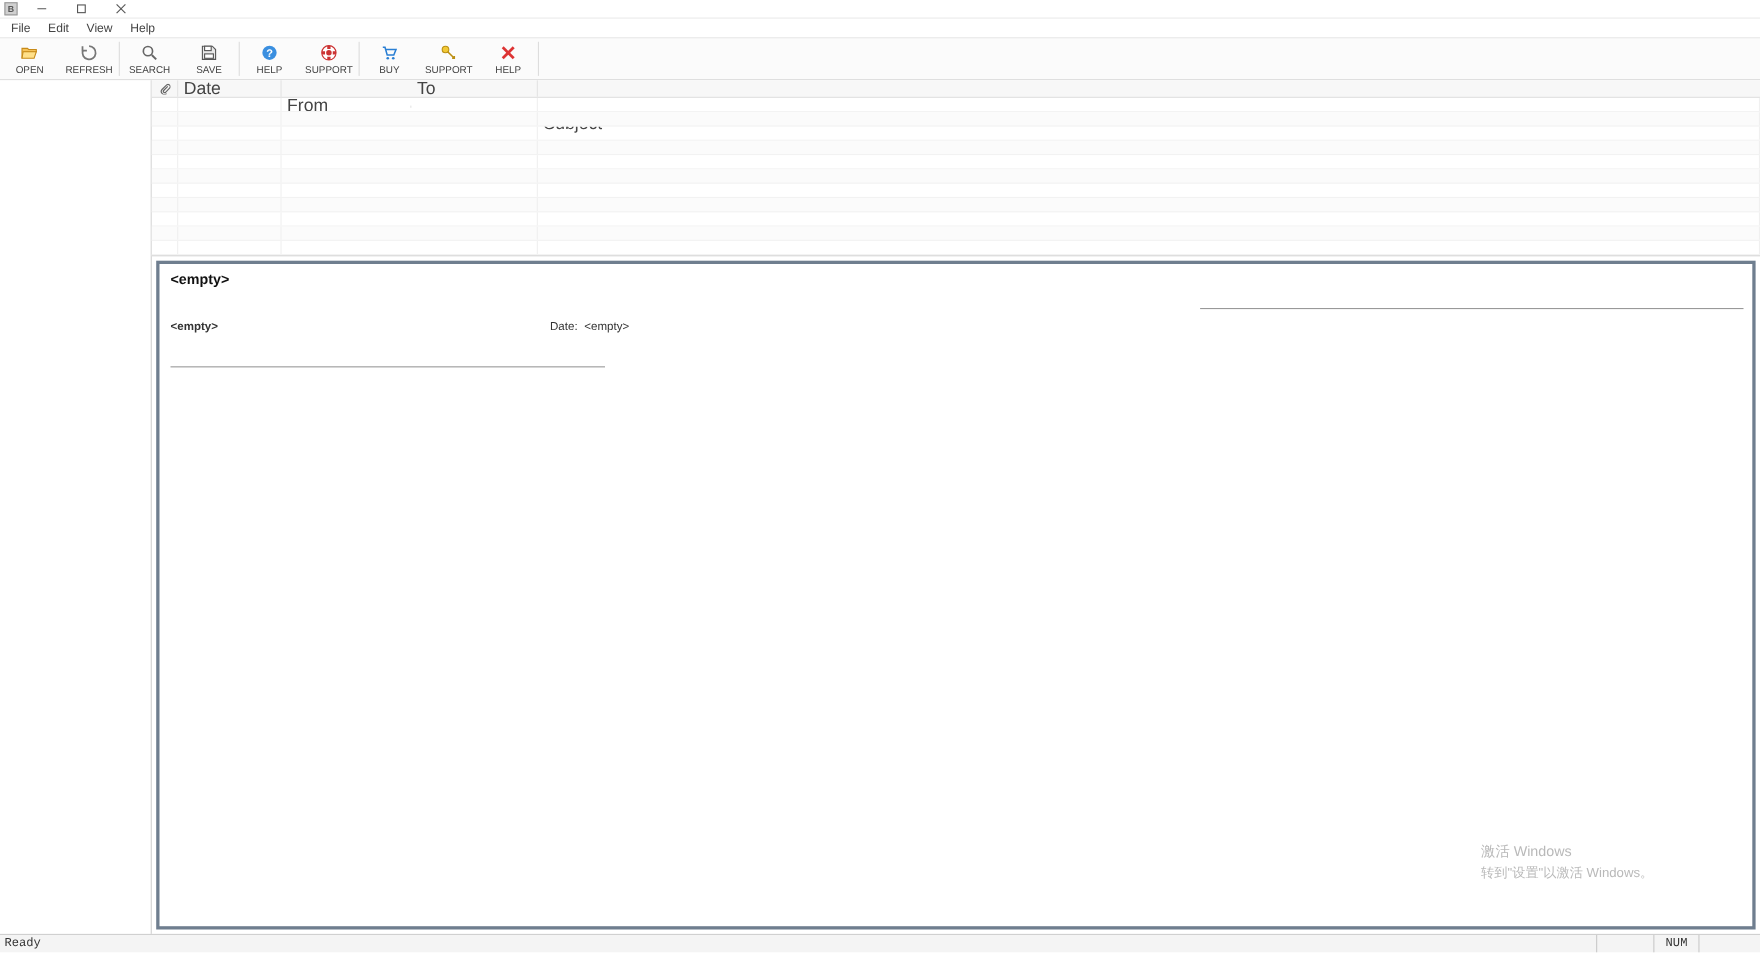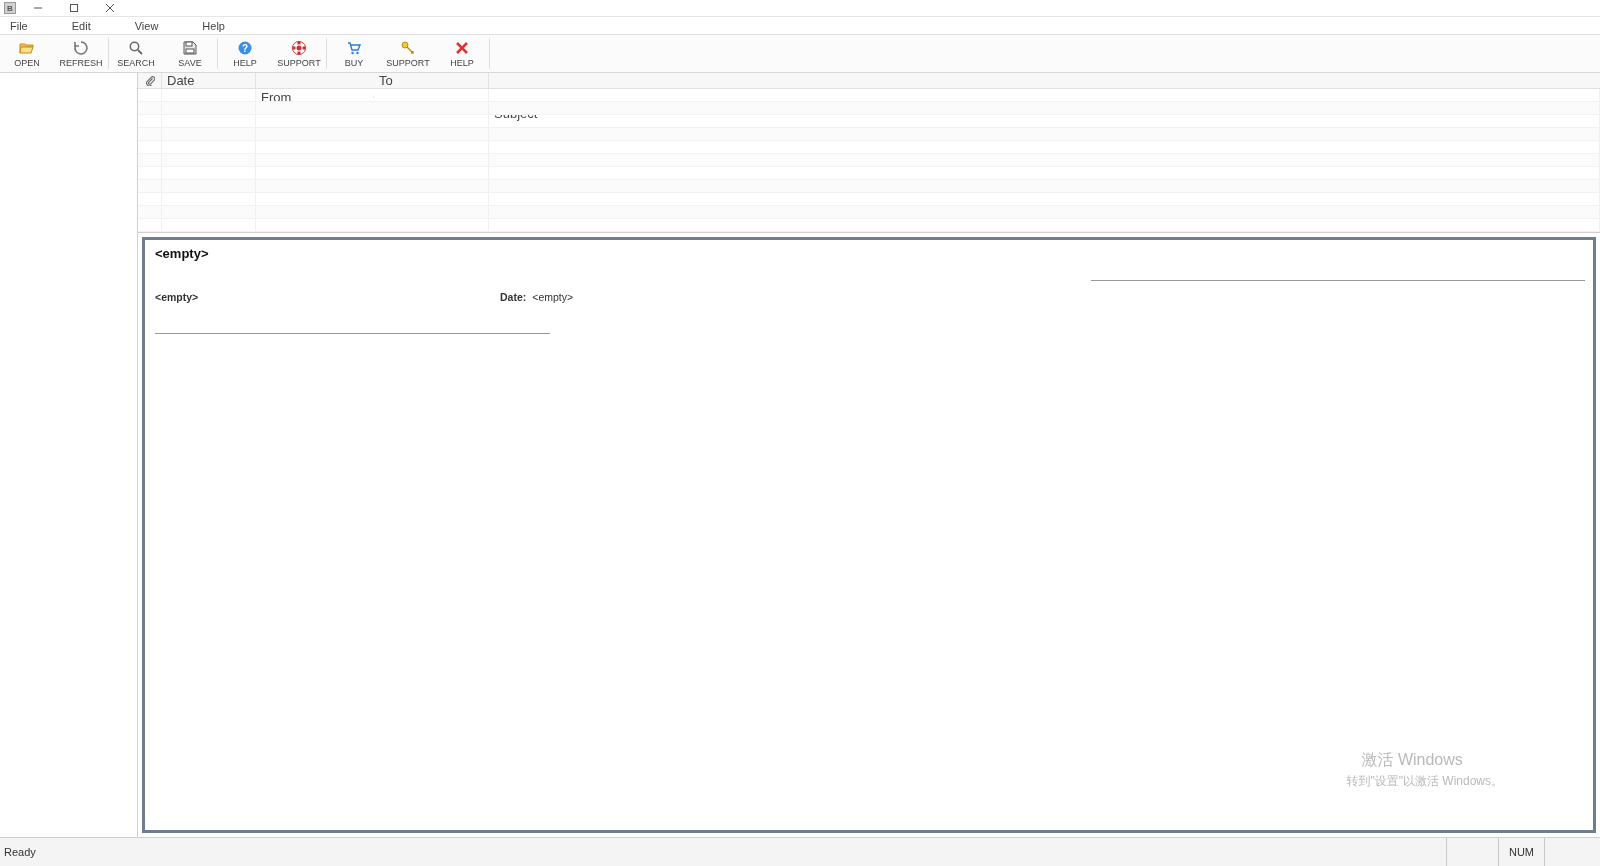--- a/index.html
+++ b/index.html
@@ -47,21 +47,20 @@
     }
     .win-btn svg { width: 10px; height: 10px; stroke: #555; stroke-width: 1; fill: none; }
     
     .menubar {
       height: 18px;
       display: flex;
       align-items: center;
       padding: 0 2px;
       background: #fff;
       border-bottom: 1px solid #e0e0e0;
-      gap: 28px;
     }
     .menu-item {
       padding: 1px 8px;
       color: #444;
       font-size: 11px;
       cursor: default;
     }
     
     .toolbar {
       height: 38px;
@@ -109,21 +108,21 @@
     }
     .grid-header {
       display: flex;
       height: 16px;
       background: #f7f7f7;
       border-bottom: 1px solid #e0e0e0;
     }
     .grid-col {
       border-right: 1px solid #e3e3e3;
       padding: 1px 5px;
-      font-size: 13px;
+      font-size: 16px;
       color: #444;
       display: flex;
       align-items: center;
     }
     .col-attach { width: 24px; justify-content: center; padding:0;}
     .col-date { width: 94px; }
     .col-from { width: 118px; margin-top: 23px; }
     .col-to { width: 115px; }
     .col-subject { width: 311px; margin-top: 39px; }
     .col-rest { flex: 1; border-right: none;}
@@ -161,49 +160,50 @@
       margin-bottom: 2px;
     }
     .preview .meta-row {
       display: flex;
       align-items: baseline;
       font-family: Verdana, Arial, sans-serif;
       font-size: 10.5px;
       margin-bottom: 2px;
     }
     .preview .from-val { font-weight: bold; width: 345px;}
-    .preview .date-lbl { font-weight: bold; margin-right: 6px;}
+    .preview .date-lbl { font-weight: normal; margin-right: 6px;}
     .preview .date-val { color: #333;}
     .preview hr {
       border: none;
       border-top: 1px solid #999;
       margin: 0 0 0 0;
     }
     .preview hr.short { width: 395px; }
     .preview hr.rest { position:absolute; top:40px; left: 946px; right: 8px;}
     .watermark {
       position: absolute;
       right: 90px;
       bottom: 40px;
       text-align: left;
       color: #b9b9b9;
       pointer-events: none;
     }
-    .watermark .wm1 { font-size: 16px; margin-left: 15px; }
+    .watermark .wm1 { font-size: 13px; }
     .watermark .wm2 { font-size: 12px; margin-top: 2px;}
     
     .statusbar {
-      height: 29px;
+      height: 17px;
       background: #f4f4f4;
       border-top: 1px solid #d0d0d0;
       display: flex;
       align-items: center;
       padding: 0 4px;
       font-size: 11px;
       color: #333;
+      font-family: Liberation Mono, monospace;
     }
     .status-spacer { flex: 1; }
     .status-cell {
       border-left: 1px solid #c9c9c9;
       padding: 0 10px;
       height: 100%;
       display: flex;
       align-items: center;
       text-align: right;
     }

